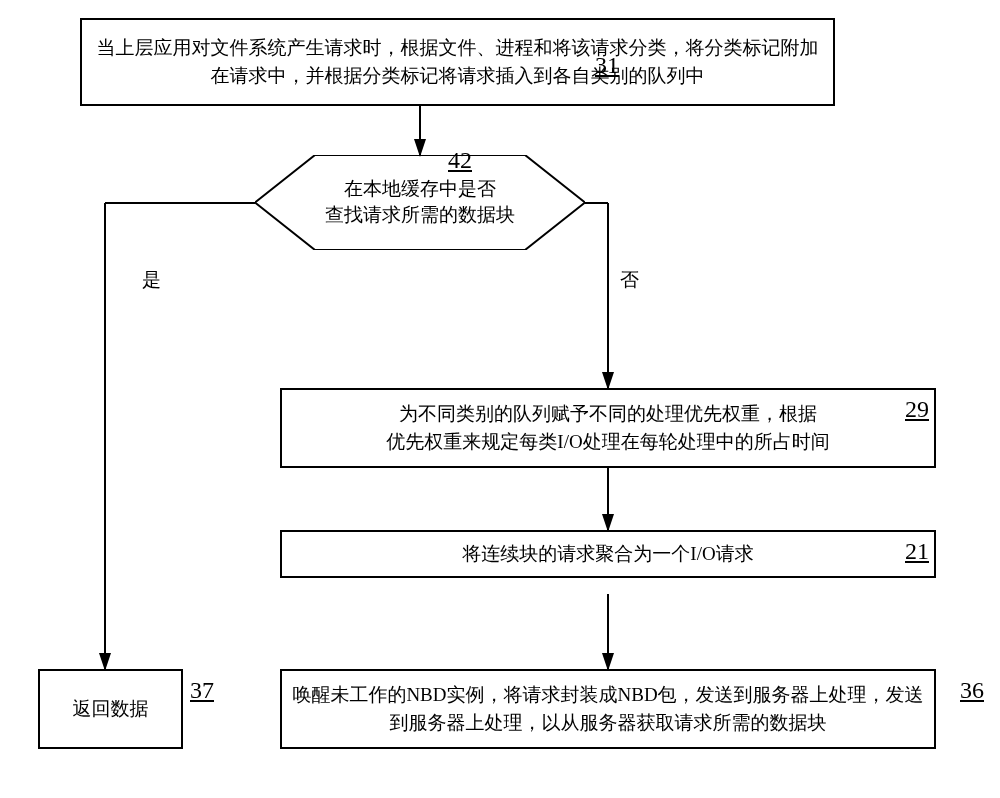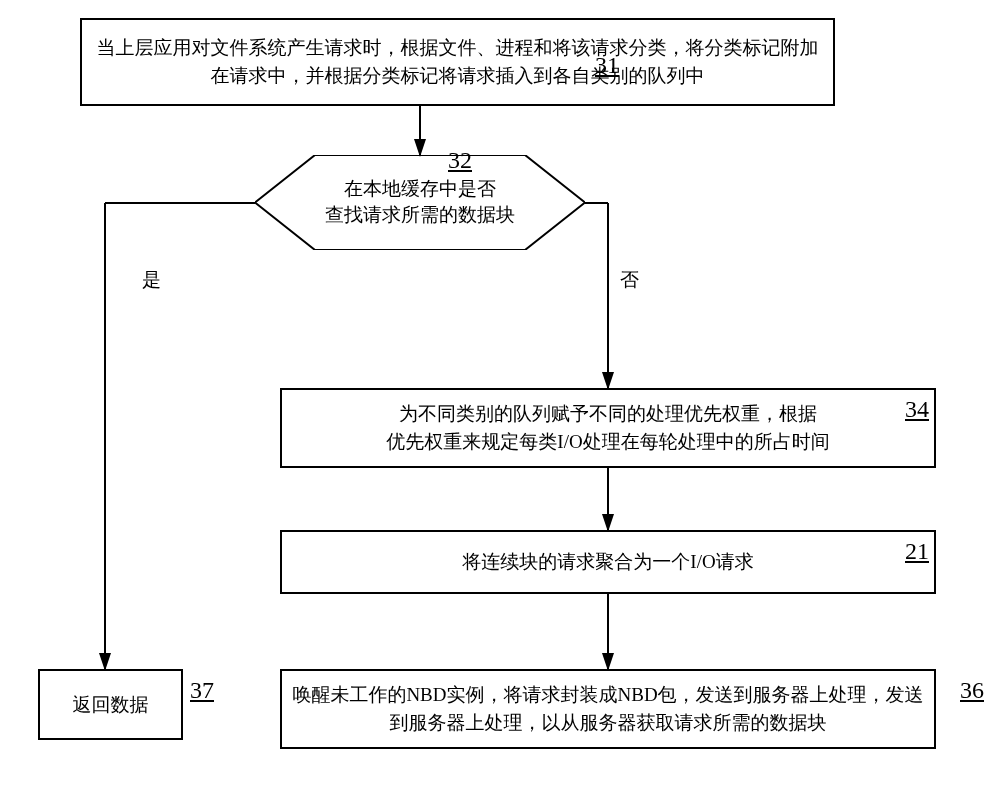--- a/index.html
+++ b/index.html
@@ -62,42 +62,42 @@
 </div>
 
 <div class="decision" style="left:255px; top:155px; width:330px; height:95px;">
   <svg width="330" height="95" viewBox="0 0 330 95">
     <polygon points="0,47.5 60,0 270,0 330,47.5 270,95 60,95" fill="white" stroke="black" stroke-width="2"></polygon>
   </svg>
   <div class="decision-text" style="white-space:pre-line;">在本地缓存中是否
 查找请求所需的数据块</div>
 </div>
 <div class="num" style="left:448px; top:147px;">
-  <u>32</u>
+  <u>42</u>
 </div>
 
 <div class="label" style="left:142px; top:267px;">是</div>
 <div class="label" style="left:620px; top:267px;">否</div>
 
 <div class="box" style="left:280px; top:388px; width:656px; height:80px;align-items:center;">
   <span style="white-space:pre-line;">为不同类别的队列赋予不同的处理优先权重，根据
 优先权重来规定每类I/O处理在每轮处理中的所占时间</span>
 </div>
 <div class="num" style="left:905px; top:396px;">
-  <u>34</u>
+  <u>29</u>
 </div>
 
-<div class="box" style="left:280px; top:530px; width:656px; height:64px;">
+<div class="box" style="left:280px; top:530px; width:656px; height:48px;">
   <span>将连续块的请求聚合为一个I/O请求</span>
 </div>
 <div class="num" style="left:905px; top:538px;">
   <u>21</u>
 </div>
 
-<div class="box" style="left:38px; top:669px; width:145px; height:71px;">
+<div class="box" style="left:38px; top:669px; width:145px; height:80px;">
   <span>返回数据</span>
 </div>
 <div class="num" style="left:190px; top:677px;">
   <u>37</u>
 </div>
 
 <div class="box" style="left:280px; top:669px; width:656px; height:80px;">
   <span>唤醒未工作的NBD实例，将请求封装成NBD包，发送到服务器上处理，发送到服务器上处理，以从服务器获取请求所需的数据块</span>
 </div>
 <div class="num" style="left:920px; top:677px;margin-left:40px;">

